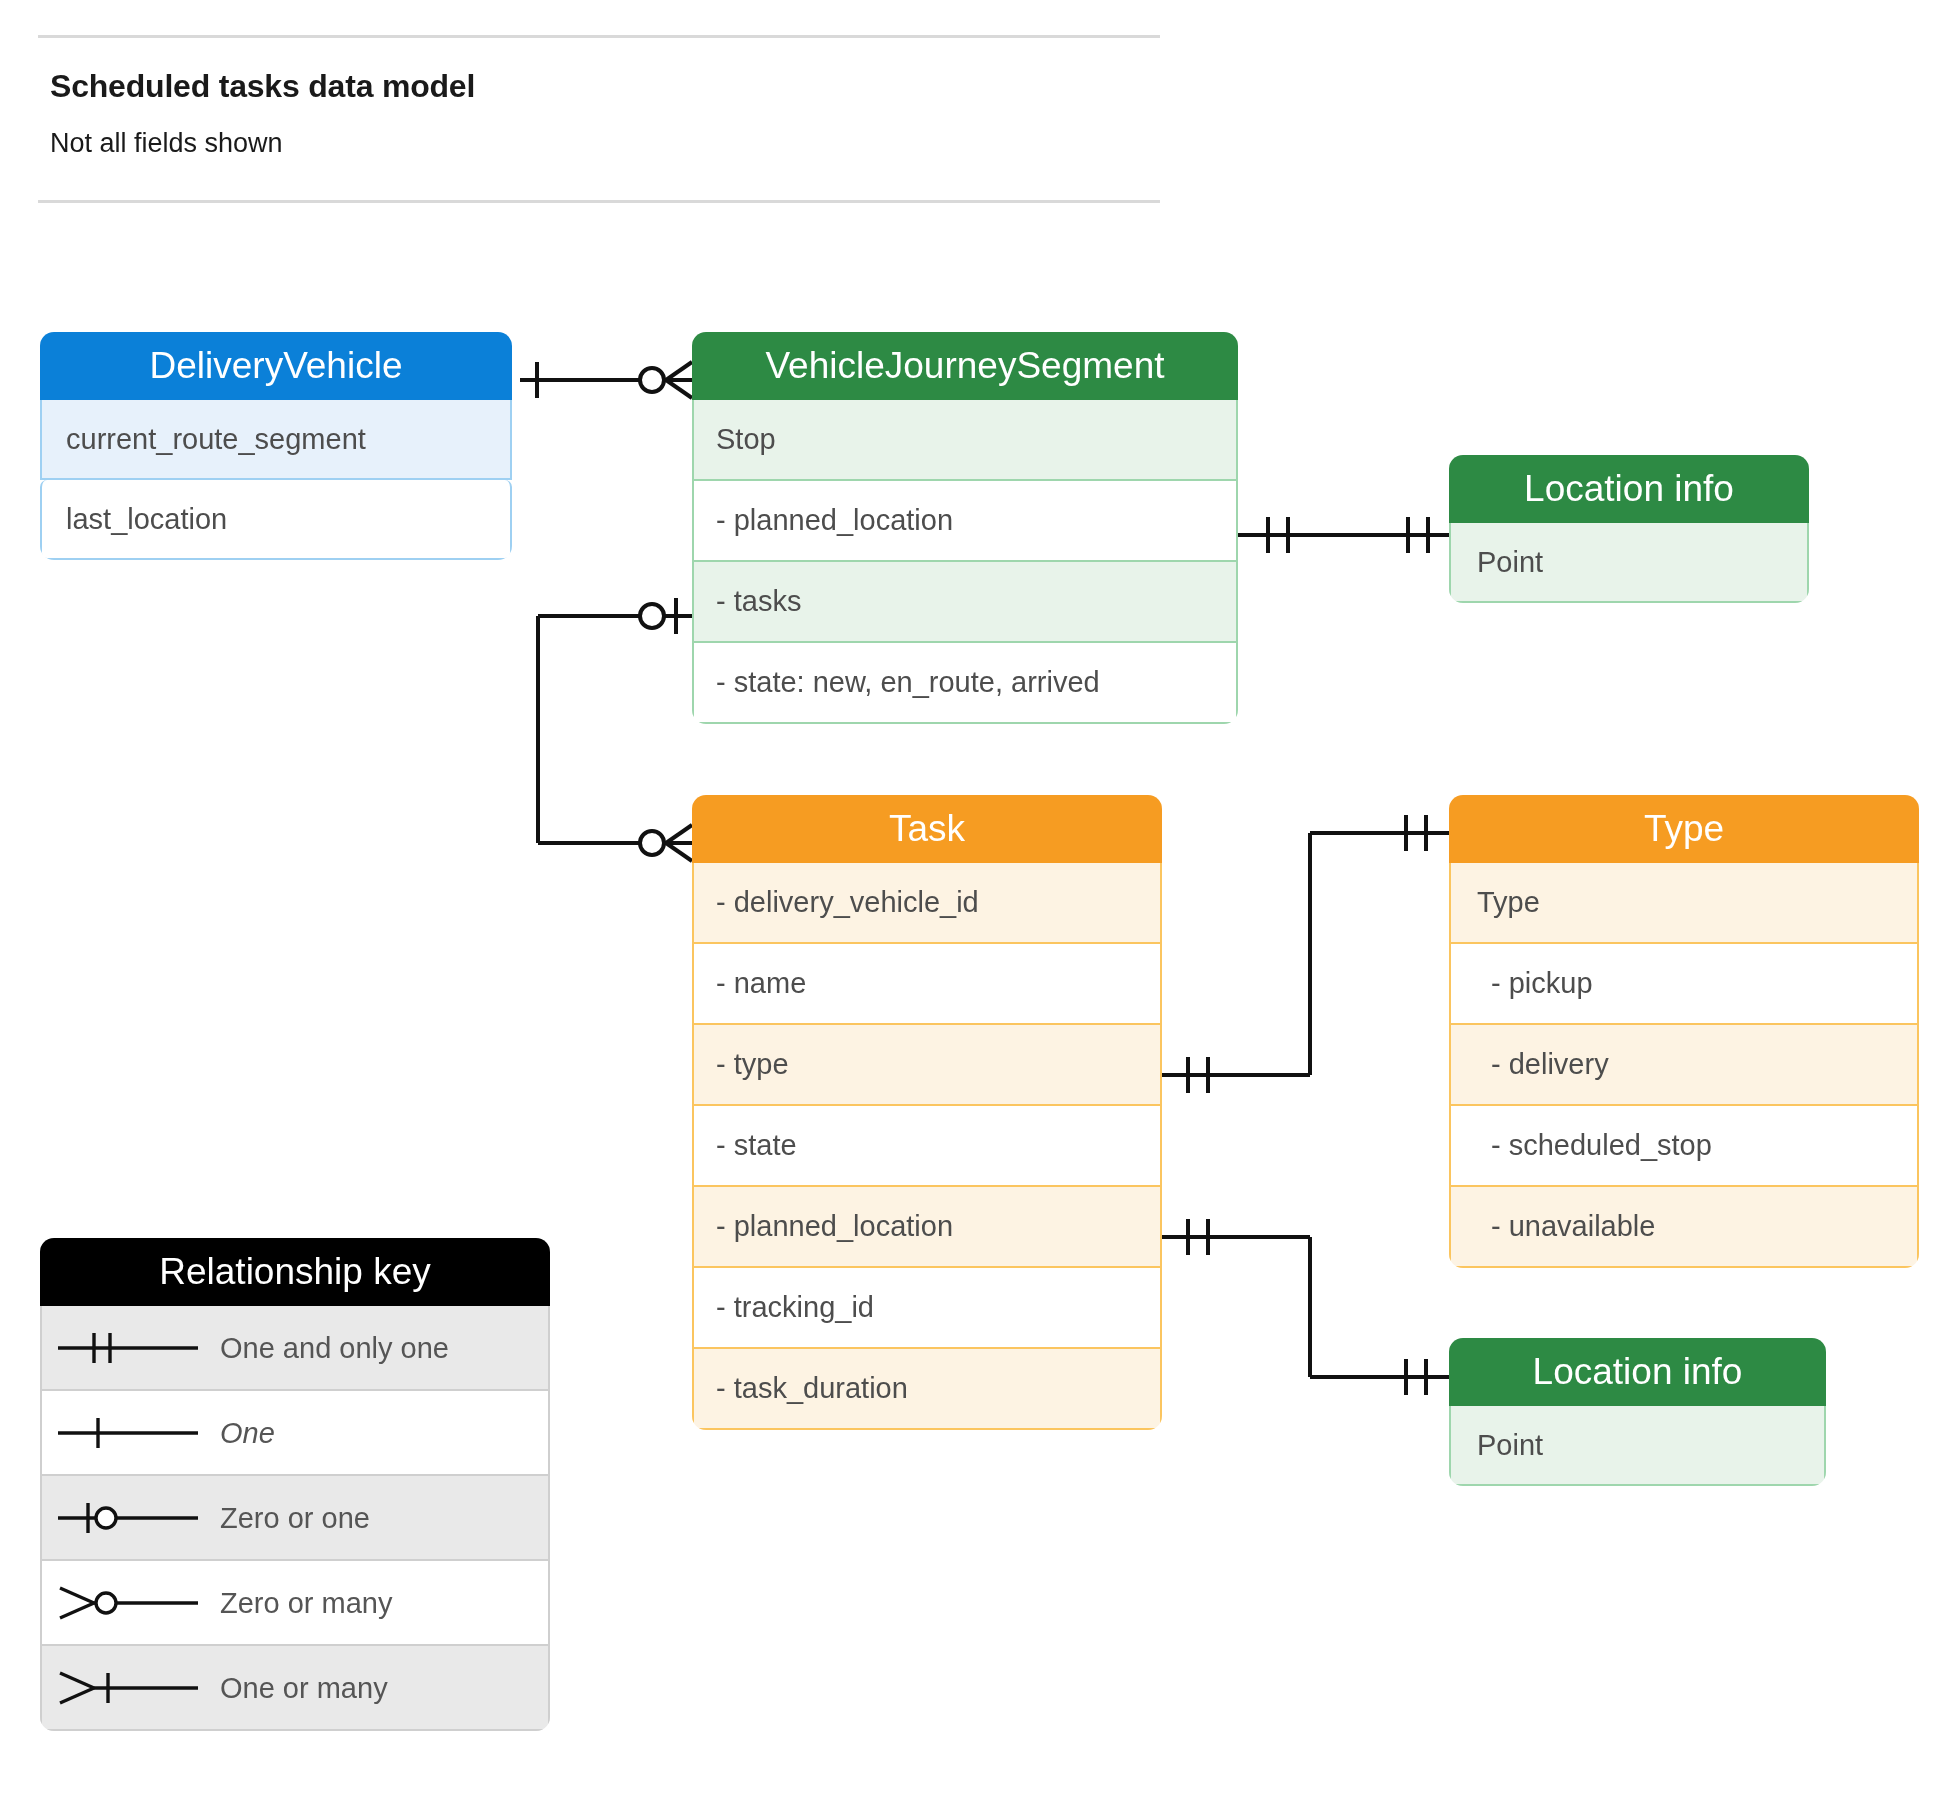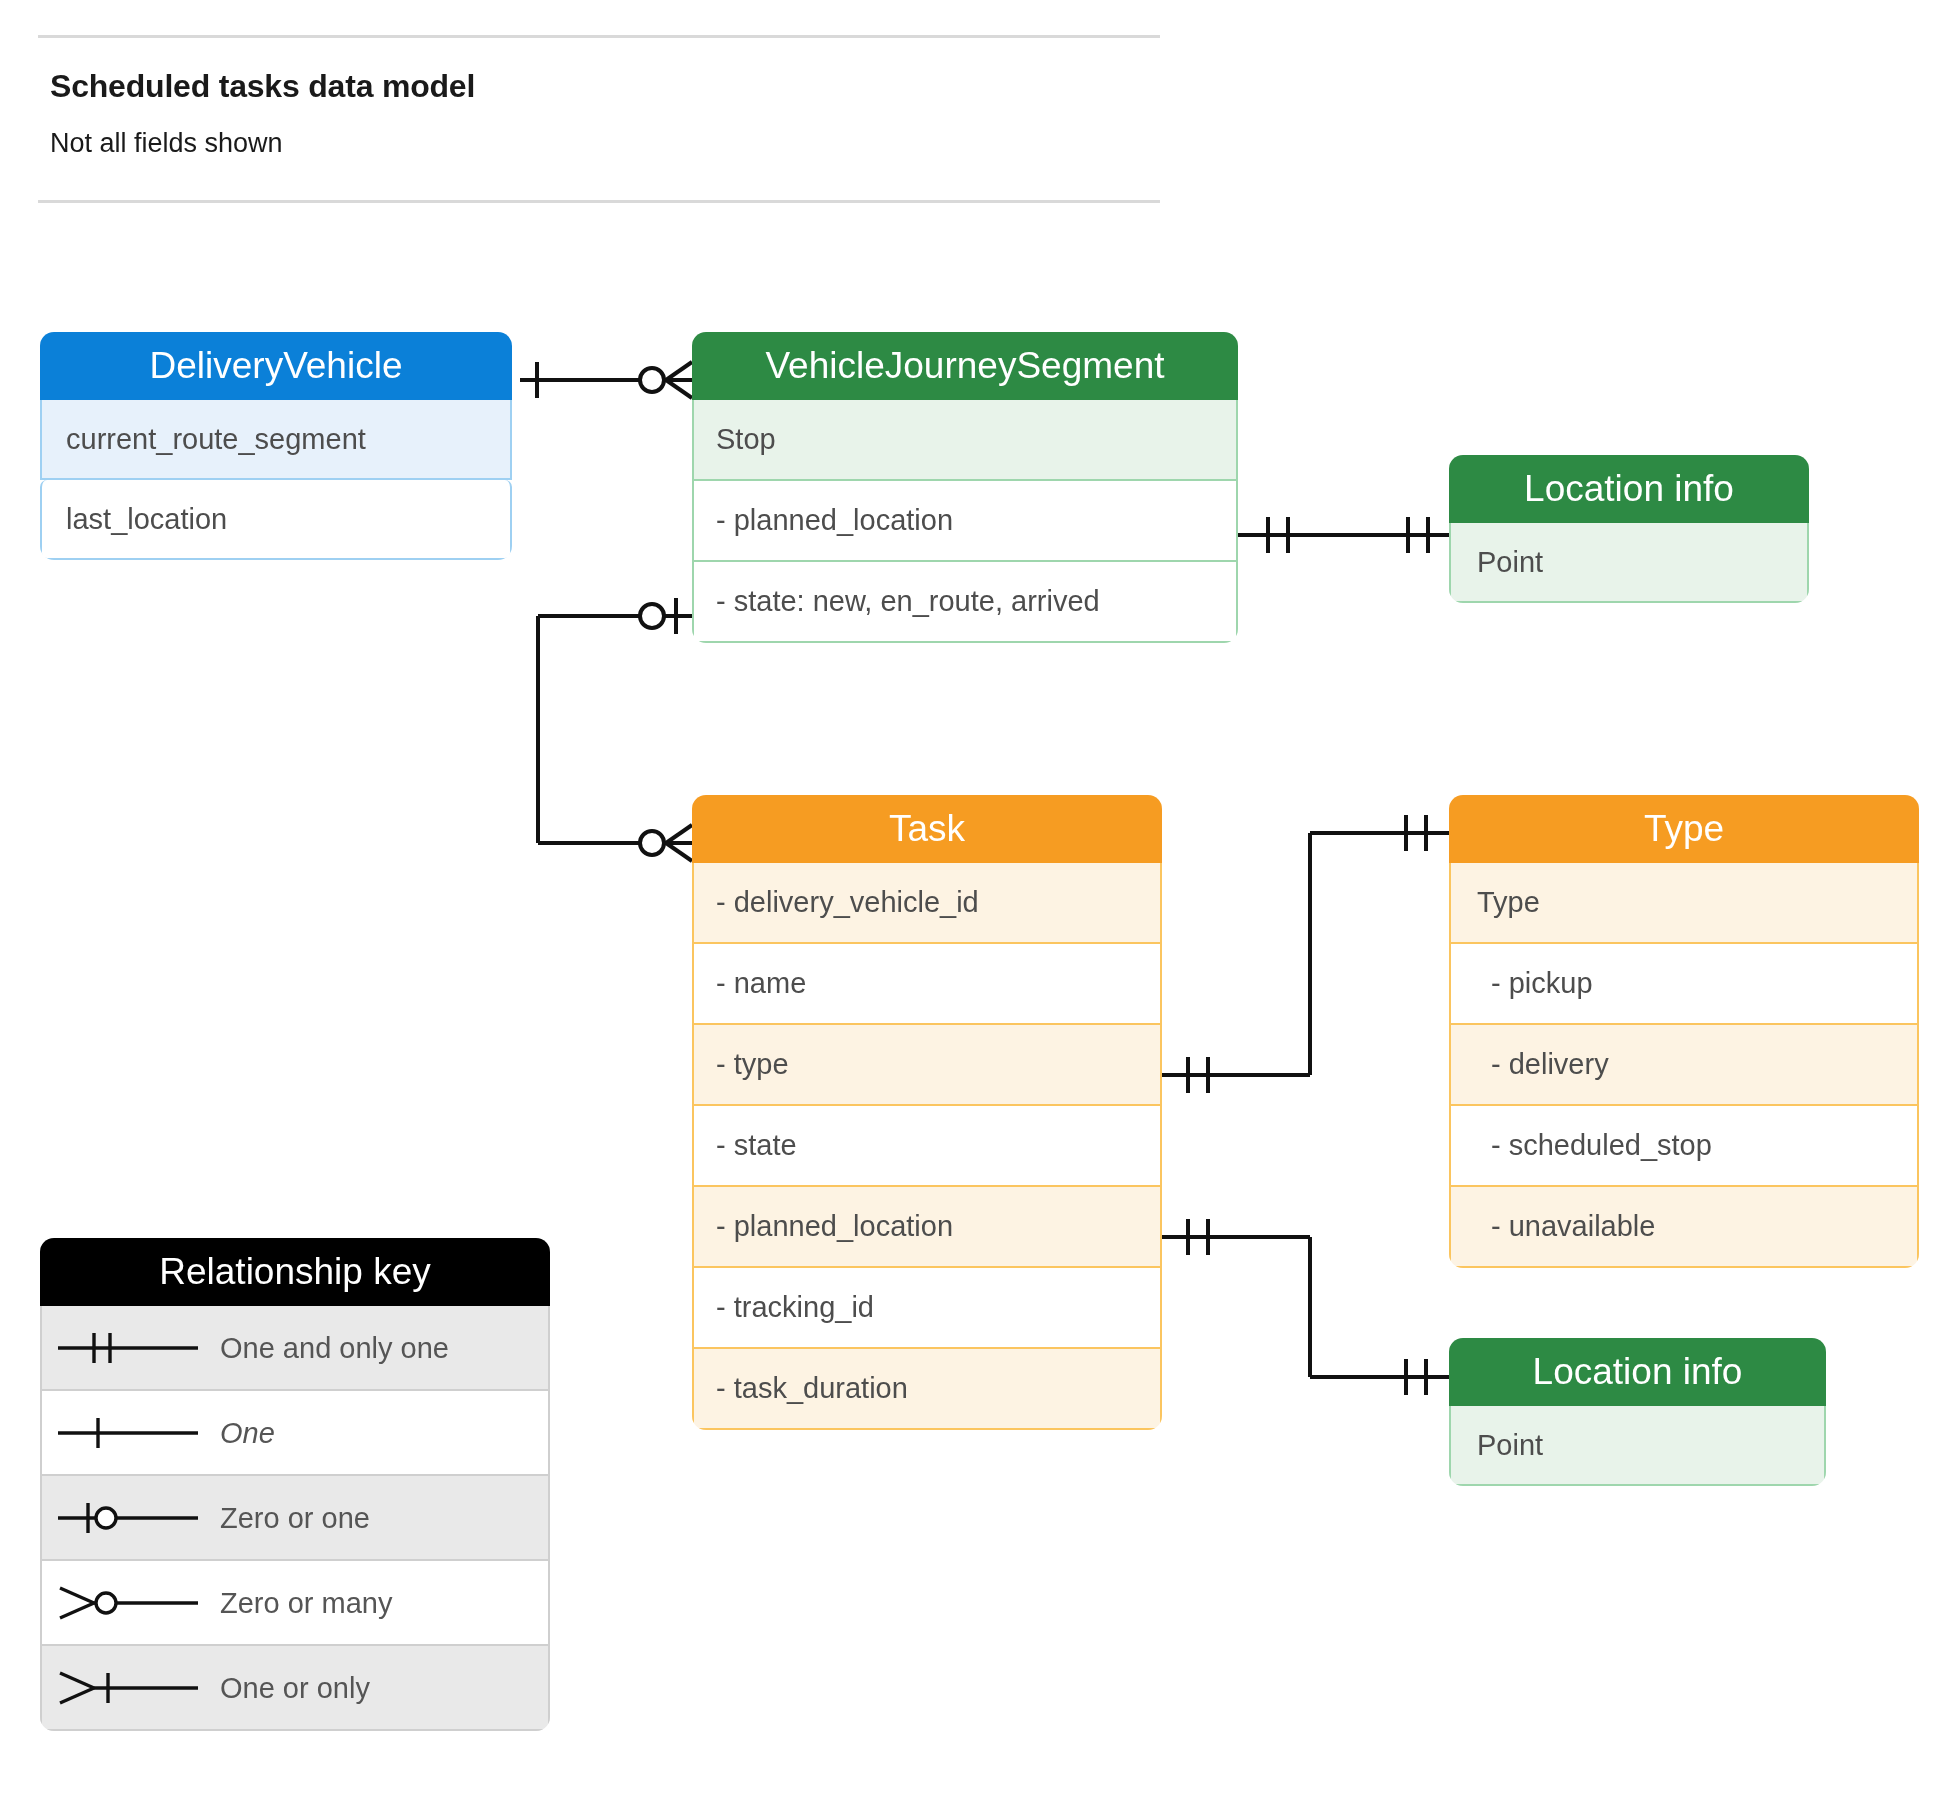--- a/index.html
+++ b/index.html
@@ -207,20 +207,23 @@
   </div>
 
   <div class="entity theme-green" style="left:692px; top:332px; width:546px;">
     <div class="ehead" style="height:68px;">VehicleJourneySegment</div>
     <div class="erow alt" style="height:81px; padding-left:22px;">
       <span class="txt">Stop</span>
     </div>
     <div class="erow plain" style="height:81px; padding-left:22px;">
       <span class="txt">-  planned_location</span>
     </div>
+    <div class="erow alt" style="height:81px; padding-left:22px;">
+      <span class="txt">- tasks</span>
+    </div>
     <div class="erow plain" style="height:81px; padding-left:22px;">
       <span class="txt">- state: new, en_route, arrived</span>
     </div>
   </div>
 
   <div class="entity theme-green" style="left:1449px; top:455px; width:360px;">
     <div class="ehead" style="height:68px;">Location info</div>
     <div class="erow alt" style="height:80px; padding-left:26px;">
       <span class="txt">Point</span>
     </div>
@@ -326,17 +329,17 @@
 
     <div class="erow alt legend-row" style="height:85px;">
       <svg class="sym" viewBox="0 0 148 44">
         <g stroke="#111111" stroke-width="3.4" fill="none">
           <line x1="40" y1="22" x2="144" y2="22"></line>
           <line x1="6" y1="7" x2="40" y2="22"></line>
           <line x1="6" y1="37" x2="40" y2="22"></line>
           <line x1="54" y1="7" x2="54" y2="37"></line>
         </g>
       </svg>
-      <span class="lbl">One or only</span>
+      <span class="lbl">One or many</span>
     </div>
   </div>
 
 </div>
 
 </body></html>

